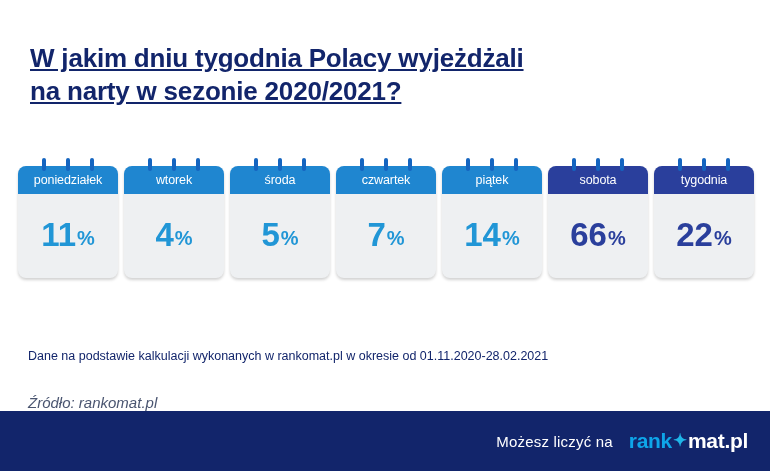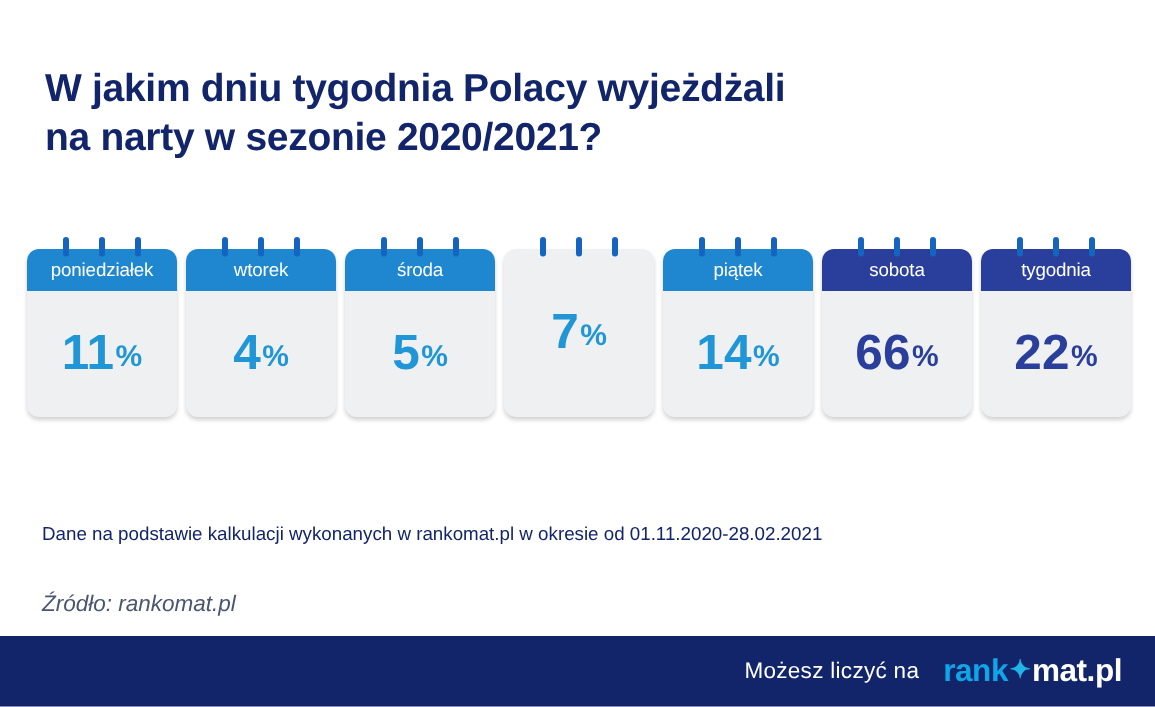--- a/index.html
+++ b/index.html
@@ -24,21 +24,21 @@
     position: absolute;
     left: 30px;
     top: 42px;
     width: 700px;
     color: #12256b;
     font-size: 26px;
     font-weight: bold;
     line-height: 1.28;
     letter-spacing: -0.2px;
   }
-  .title .line { display: block; }
+  .title .line { display: block; text-decoration: underline; }
 
   .cards {
     position: absolute;
     left: 18px;
     top: 166px;
     width: 736px;
     height: 112px;
     display: flex;
     gap: 6px;
   }
@@ -116,21 +116,21 @@
     color: #4a5570;
     font-size: 15px;
     font-style: italic;
   }
 
   .footer {
     position: absolute;
     left: 0;
     bottom: 0;
     width: 770px;
-    height: 47px;
+    height: 60px;
     background: #12256b;
     display: flex;
     align-items: center;
     justify-content: flex-end;
   }
   .footer-strip {
     position: absolute;
     left: 0;
     bottom: 47px;
     width: 770px;
@@ -208,20 +208,21 @@
           <span class="value" style="color: rgb(33, 150, 214);">5</span>
           <span class="pct" style="color: rgb(33, 150, 214);">%</span>
         </div>
       </div>
       <div class="card">
         <div class="rings">
           <div class="ring"></div>
           <div class="ring"></div>
           <div class="ring"></div>
         </div>
+        <div class="card-header" style="background: rgb(31, 134, 208);">czwartek</div>
         <div class="card-body">
           <span class="value" style="color: rgb(33, 150, 214);">7</span>
           <span class="pct" style="color: rgb(33, 150, 214);">%</span>
         </div>
       </div>
       <div class="card">
         <div class="rings">
           <div class="ring"></div>
           <div class="ring"></div>
           <div class="ring"></div>

